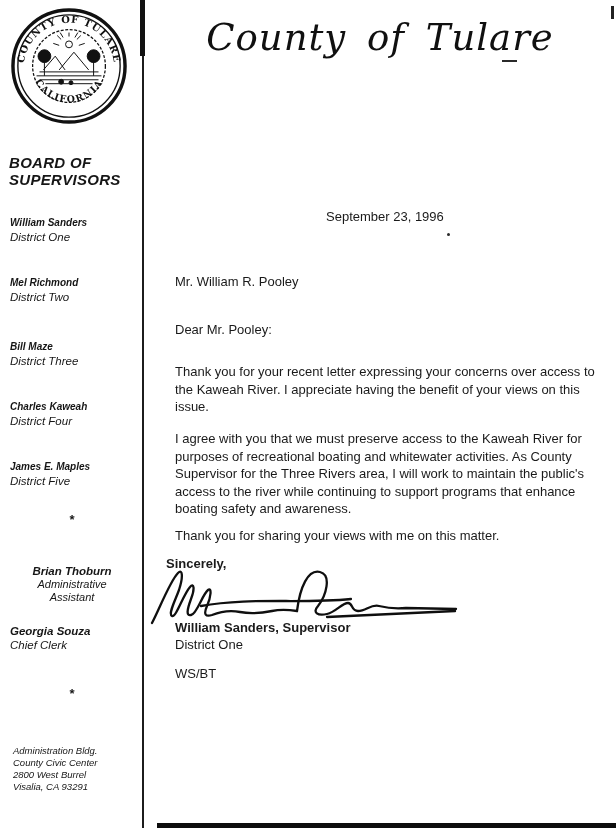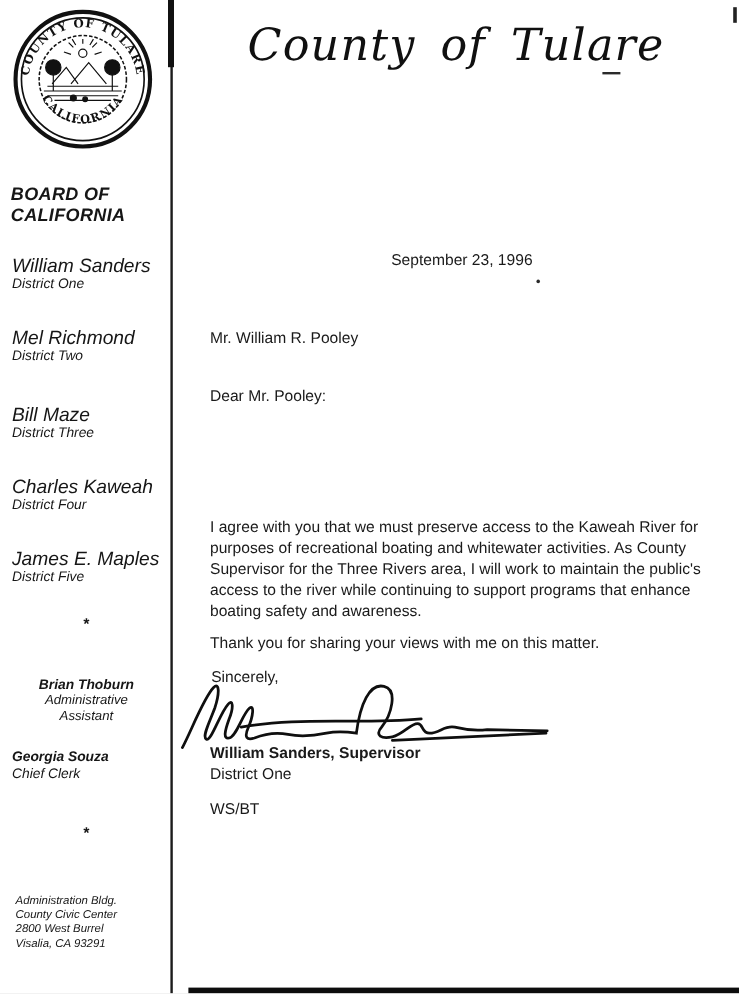--- a/index.html
+++ b/index.html
@@ -16,21 +16,21 @@
   .tick-top-right { position:absolute; right:2px; top:6px; width:3px; height:13px; background:#222; }
   .title-dash { position:absolute; left:502px; top:60px; width:15px; height:2px; background:#2a2a2a; }
   .date-dot { position:absolute; left:447px; top:233px; width:3px; height:3px; background:#2a2a2a; border-radius:50%; }
 
   
   .seal { position:absolute; left:10px; top:7px; width:118px; height:118px; }
 
   
   .sb { position:absolute; font-style:italic; }
   .sb-heading { left:9px; top:154px; width:130px; font-weight:bold; font-size:15px; line-height:17px; letter-spacing:0.3px; }
-  .sb-entry .nm { font-weight:normal; font-size:16px; line-height:14px; }
+  .sb-entry .nm { font-weight:bold; font-size:10px; line-height:14px; }
   .sb-entry .ds { font-size:11.5px; line-height:14px; }
   .e1 { left:10px; top:216px; } .e2 { left:10px; top:276px; }
   .e3 { left:10px; top:340px; } .e4 { left:10px; top:400px; }
   .e5 { left:10px; top:460px; }
   .star { left:0; width:143px; text-align:center; font-size:13px; font-weight:bold; }
   .star1 { top:512px; } .star2 { top:686px; }
   .staff1 { left:0; top:564px; width:144px; text-align:center; }
   .staff1 .nm { font-weight:bold; font-size:11.5px; line-height:14px; }
   .staff1 .ds { font-size:11px; line-height:13px; width:92px; margin:0 auto; }
   .staff2 { left:10px; top:624px; }
@@ -46,21 +46,21 @@
     font-size:37px; letter-spacing:1px; color:#101010; word-spacing:8px;
   }
   .lt { position:absolute; font-size:13px; color:#1a1a1a; }
   .date-line { left:326px; top:209px; }
   .recipient { left:175px; top:274px; }
   .salutation { left:175px; top:322px; }
   .para { width:432px; line-height:17.5px; }
   .p1 { left:175px; top:363px; }
   .p2 { left:175px; top:430px; }
   .p3 { left:175px; top:527px; }
-  .closing { left:176px; top:556px; }
+  .closing { left:166px; top:556px;font-weight:bold; }
   .signature { position:absolute; left:149px; top:566px; width:312px; height:60px; }
   .signer-name { left:175px; top:620px; font-weight:bold; }
   .signer-district { left:175px; top:637px; }
   .initials { left:175px; top:666px; }
 </style>
 </head>
 <body>
 
 <div class="page">
 
@@ -94,21 +94,21 @@
       <path d="M30,66 L90,66 M27,70 L93,70 M30,74 L90,74 M36,78 L84,78"></path>
       <line x1="35" y1="70" x2="35" y2="52"></line>
       <circle cx="35" cy="50" r="6.5" fill="#111"></circle>
       <line x1="85" y1="70" x2="85" y2="52"></line>
       <circle cx="85" cy="50" r="6.5" fill="#111"></circle>
       <circle cx="52" cy="76" r="2.5" fill="#111"></circle>
       <circle cx="62" cy="77" r="2" fill="#111"></circle>
     </g>
   </svg>
 
-  <div class="sb sb-heading">BOARD OF CALIFORNIA</div>
+  <div class="sb sb-heading">BOARD OF SUPERVISORS</div>
 
   <div class="sb sb-entry e1">
     <div class="nm">William Sanders</div>
     <div class="ds">District One</div>
   </div>
   <div class="sb sb-entry e2">
     <div class="nm">Mel Richmond</div>
     <div class="ds">District Two</div>
   </div>
   <div class="sb sb-entry e3">
@@ -143,20 +143,21 @@
     <div>2800 West Burrel</div>
     <div>Visalia, CA 93291</div>
   </div>
 
   <div class="letter-title">County of Tulare</div>
 
   <div class="lt date-line">September 23, 1996</div>
   <div class="lt recipient">Mr. William R. Pooley</div>
   <div class="lt salutation">Dear Mr. Pooley:</div>
 
+  <div class="lt para p1">Thank you for your recent letter expressing your concerns over access to the Kaweah River.  I appreciate having the benefit of your views on this issue.</div>
   <div class="lt para p3">Thank you for sharing your views with me on this matter.</div>
   <div class="lt para p2">I agree with you that we must preserve access to the Kaweah River for purposes of recreational boating and whitewater activities.  As County Supervisor for the Three Rivers area, I will work to maintain the public's access to the river while continuing to support programs that enhance boating safety and awareness.</div>
 
   <div class="lt closing">Sincerely,</div>
 
   <svg class="signature" viewBox="0 0 312 60">
     <g fill="none" stroke="#0f0f0f" stroke-width="2.3" stroke-linecap="round">
       <path d="M3,57 C10,44 21,15 29,7 C34,2 34,12 30,24 C26,35 19,48 23,50 C27,52 34,29 41,21 C45,16 46,23 42,33 C38,44 37,50 42,49 C48,48 53,29 59,24 C63,21 62,31 58,40 C54,49 57,51 63,49 C73,45 81,44 91,46 C101,48 113,47 123,45 C133,43 141,44 148,45 C151,21 159,3 171,6 C183,9 177,30 169,40 C163,47 169,50 178,48 C187,46 193,37 199,37 C204,37 202,45 209,45 C217,45 222,38 230,40 C238,42 248,43 257,42 L307,43"></path>
       <path d="M52,40 C100,31 152,38 202,33"></path>
       <path d="M178,51 L306,45"></path>

